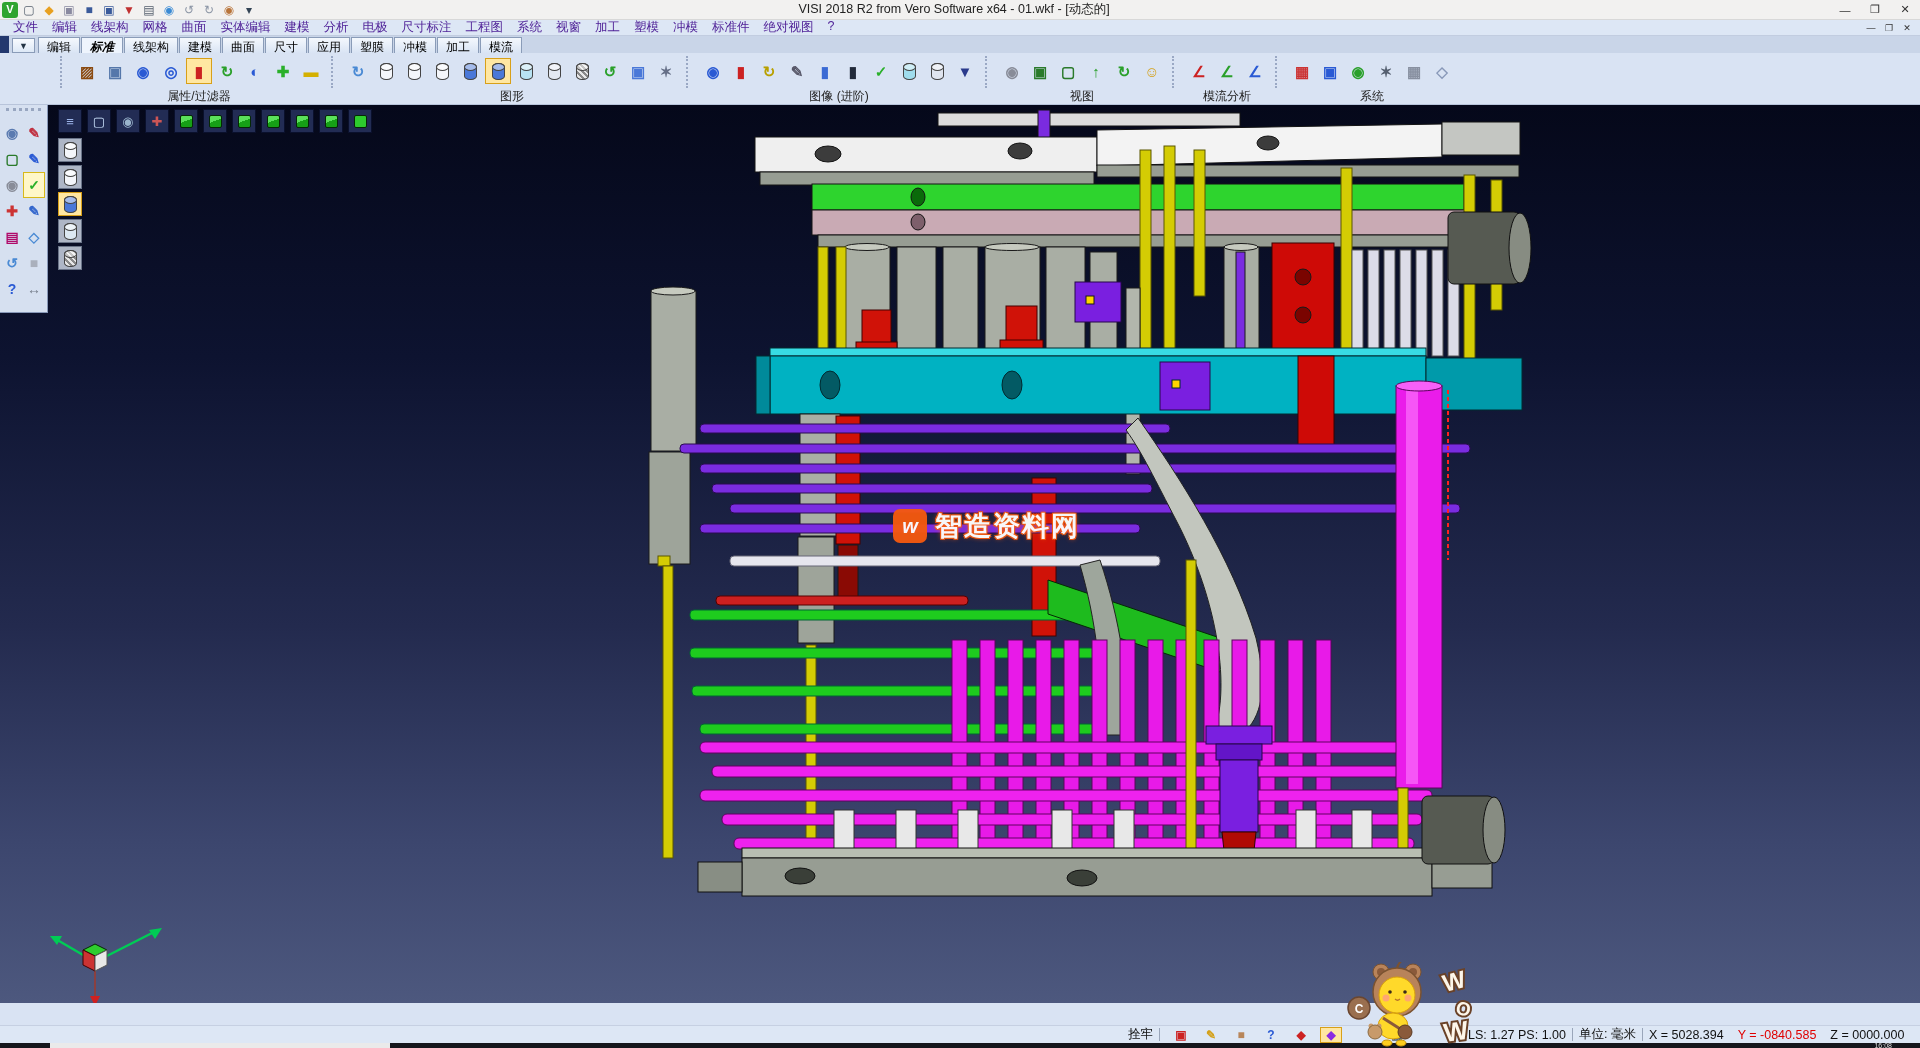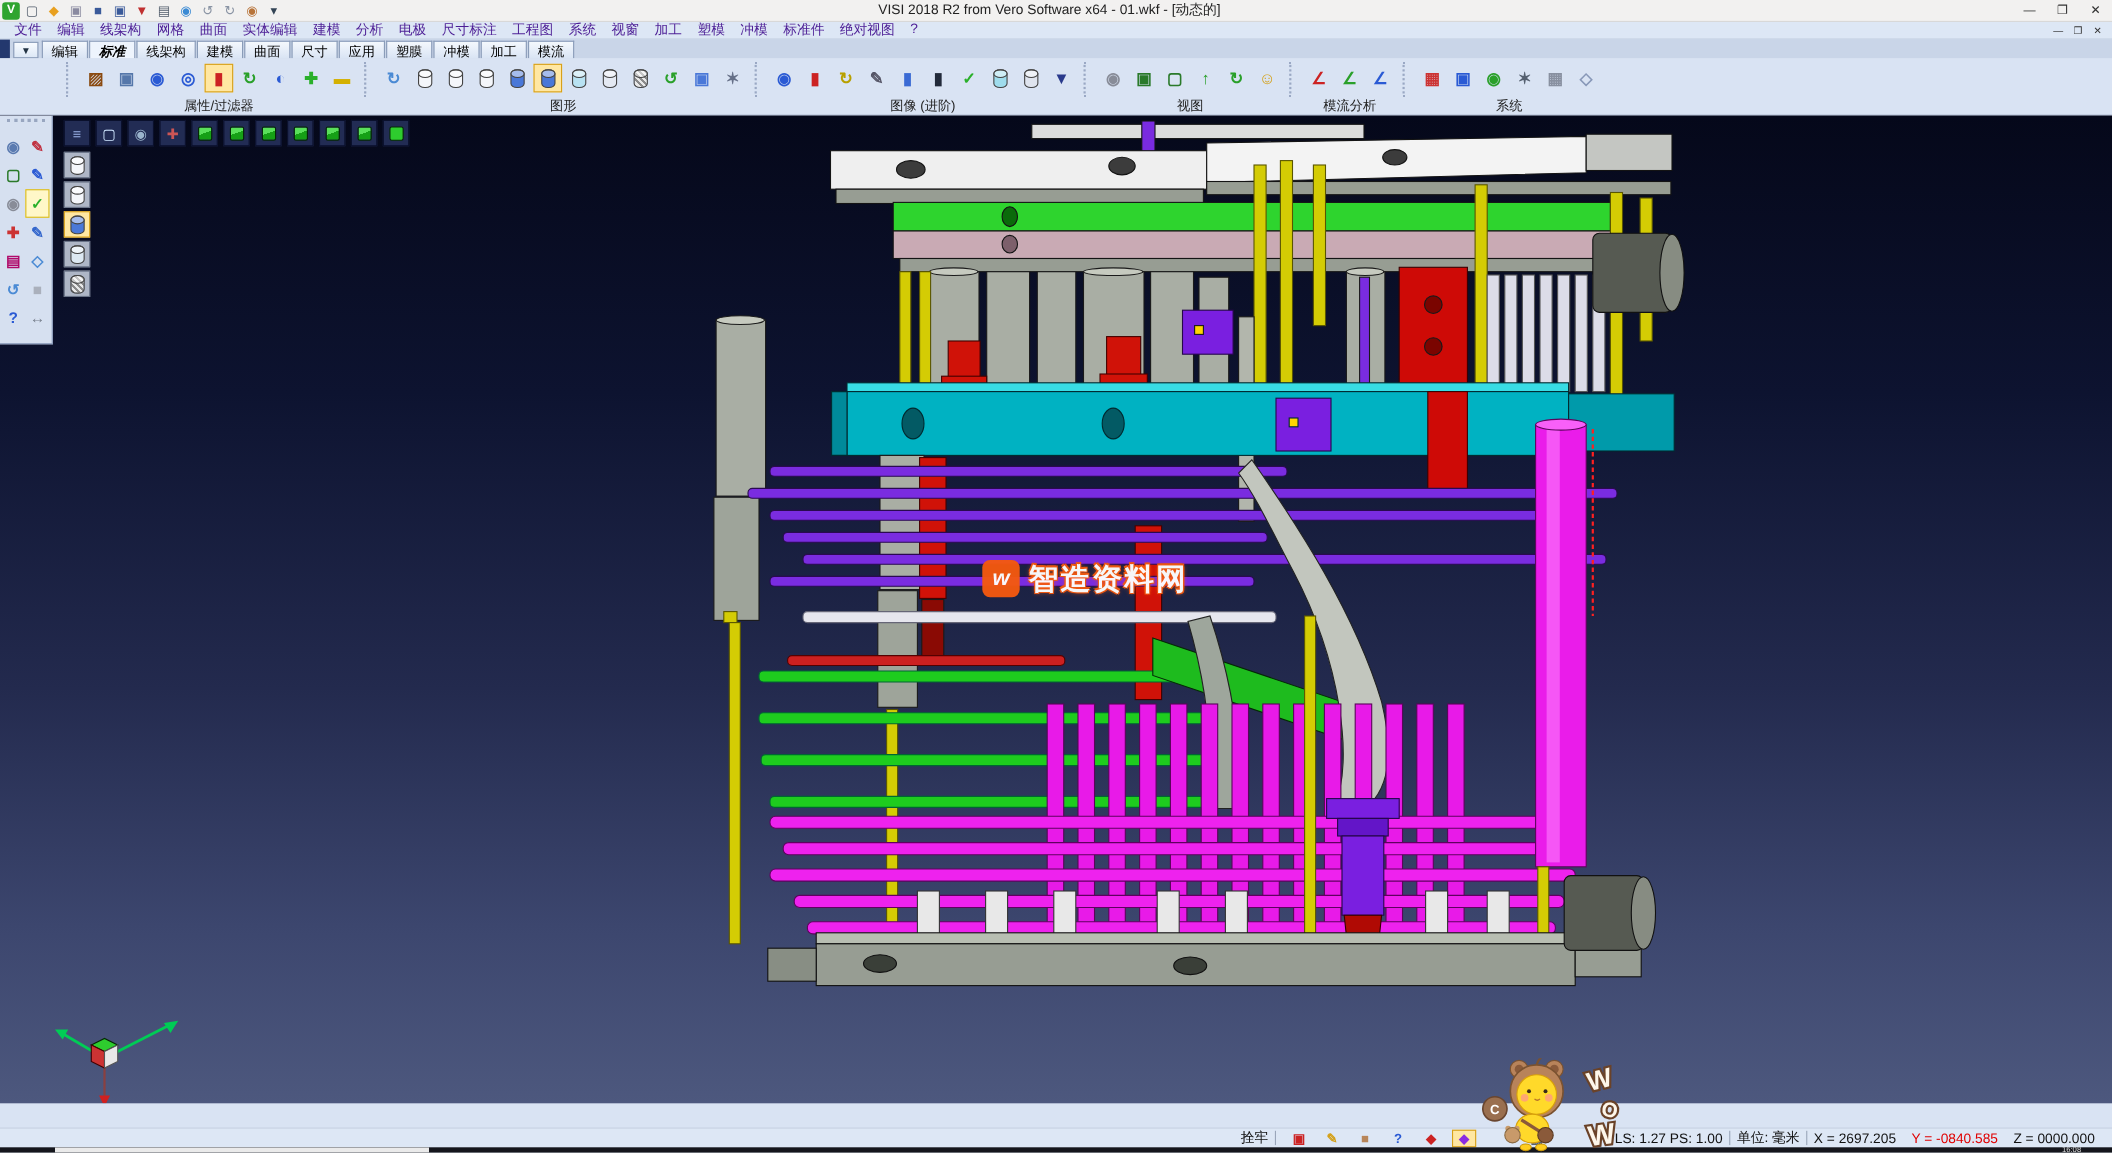--- a/index.html
+++ b/index.html
@@ -705,21 +705,21 @@
           <span class="glyph" style="color: rgb(138, 43, 226);">◆</span>
         </div>
         <div class="stico after-gap" style="margin-left: 40px;">
           <span class="glyph" style="color: rgb(85, 96, 112);">▦</span>
         </div>
       </div>
     <span style="margin-left:56px;white-space:nowrap">LS: 1.27 PS: 1.00</span>
     <div class="ssep"></div>
     <span style="white-space:nowrap">单位: 毫米</span>
     <div class="ssep"></div>
-    <span class="coord">X = 2697.205</span>
+    <span class="coord">X = 5028.394</span>
     <span class="coord coord-y">Y = -0840.585</span>
     <span class="coord">Z = 0000.000</span>
   </div>
 
   <div class="taskbar">
     <div class="tb-win"></div>
     <div class="tb-clock">16:08</div>
   </div>
 
   <div class="mascot">

